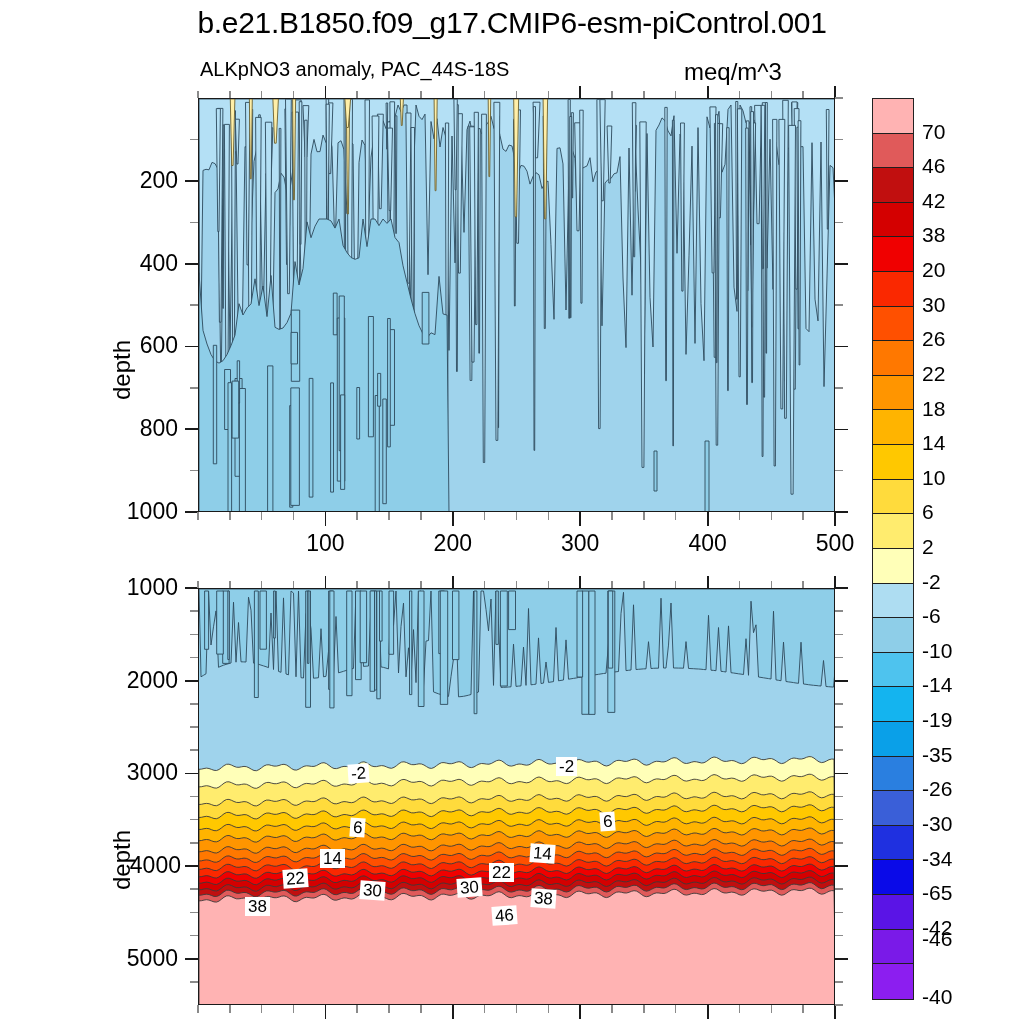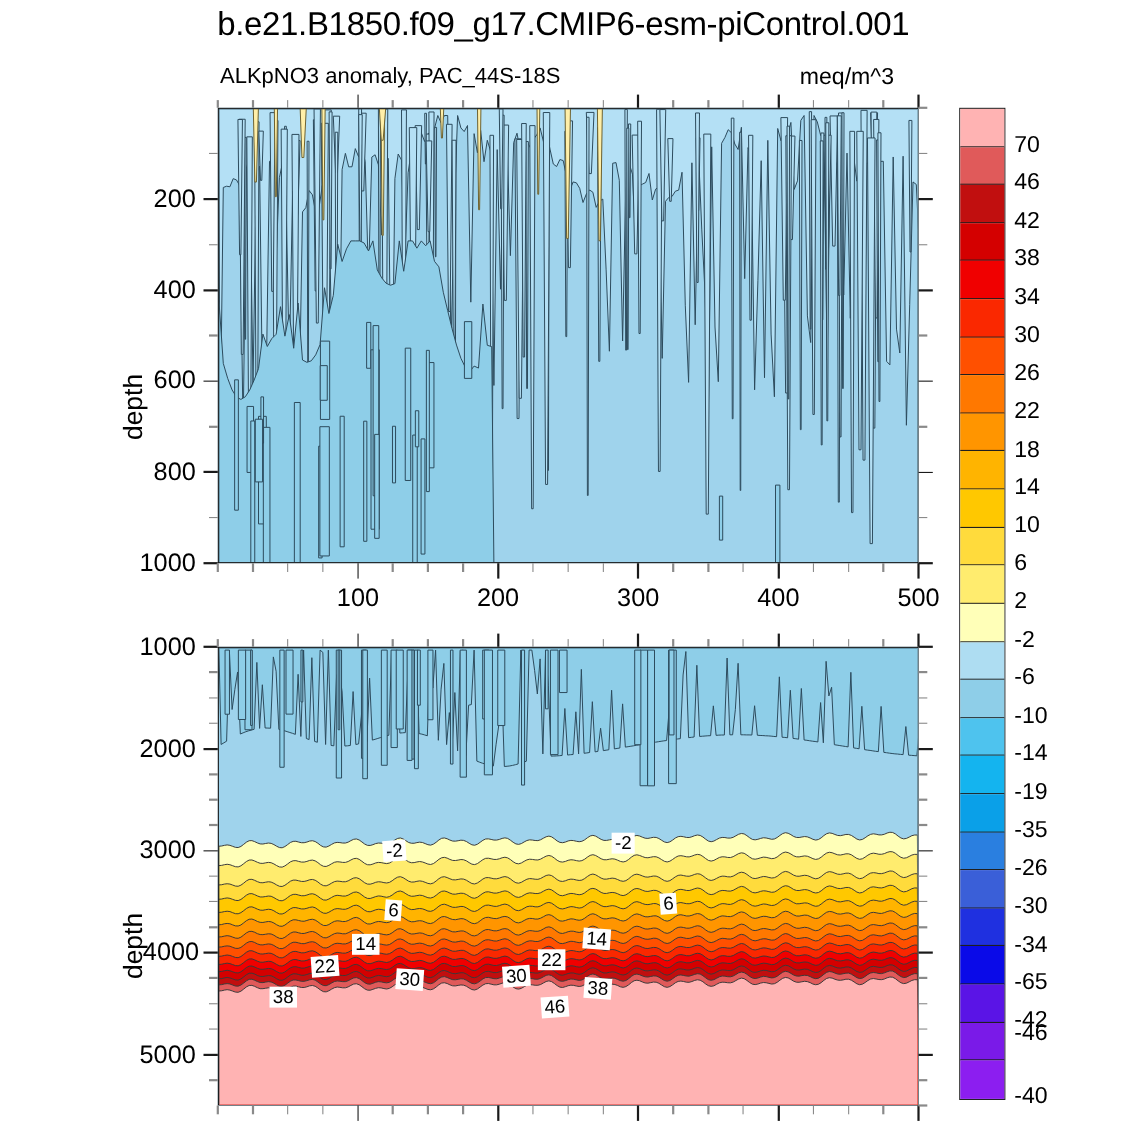--- a/index.html
+++ b/index.html
@@ -4,21 +4,21 @@
 <style>
   html,body{margin:0;padding:0;background:#fff;}
   body{width:1024px;height:1024px;position:relative;
        font-family:"Liberation Sans",sans-serif;color:#000;overflow:hidden;}
   .abs{position:absolute;}
 
   #title{left:0;top:6px;width:1024px;text-align:center;
          font-size:30px;letter-spacing:-0.3px;}
 
   #subtitle{left:200px;top:58px;font-size:20px;}
-  #units{left:727px;top:58px;font-size:21px;}
+  #units{left:684px;top:58px;font-size:24px;}
 
   .panel{border:1.6px solid #1a1a1a;box-sizing:border-box;overflow:hidden;background:#9fd3ec;}
   #panelTop{left:198px;top:98px;width:637px;height:414px;}
   #panelBot{left:198px;top:588px;width:637px;height:417px;}
 
   .ylabel{font-size:24px;transform:rotate(-90deg);transform-origin:left top;white-space:nowrap;}
 
   .ytick{font-size:23px;text-align:right;width:92px;}
   .xtick{font-size:23px;text-align:center;width:80px;}
 
@@ -450,21 +450,21 @@
     <div class="cbcell" style="height: 34.6154px; background: rgb(10, 10, 232);"></div>
     <div class="cbcell" style="height: 34.6154px; background: rgb(90, 20, 230);"></div>
     <div class="cbcell" style="height: 34.6154px; background: rgb(122, 26, 232);"></div>
     <div class="cbcell" style="height: 34.6154px; background: rgb(140, 30, 240);"></div>
   </div>
 <div id="cblabels">
     <div class="abs cblabel" style="top: 119.615px;">70</div>
     <div class="abs cblabel" style="top: 154.231px;">46</div>
     <div class="abs cblabel" style="top: 188.846px;">42</div>
     <div class="abs cblabel" style="top: 223.462px;">38</div>
-    <div class="abs cblabel" style="top: 258.077px;">34</div>
+    <div class="abs cblabel" style="top: 258.077px;">20</div>
     <div class="abs cblabel" style="top: 292.692px;">30</div>
     <div class="abs cblabel" style="top: 327.308px;">26</div>
     <div class="abs cblabel" style="top: 361.923px;">22</div>
     <div class="abs cblabel" style="top: 396.538px;">18</div>
     <div class="abs cblabel" style="top: 431.154px;">14</div>
     <div class="abs cblabel" style="top: 465.769px;">10</div>
     <div class="abs cblabel" style="top: 500.385px;">6</div>
     <div class="abs cblabel" style="top: 535px;">2</div>
     <div class="abs cblabel" style="top: 569.615px;">-2</div>
     <div class="abs cblabel" style="top: 604.231px;">-6</div>

